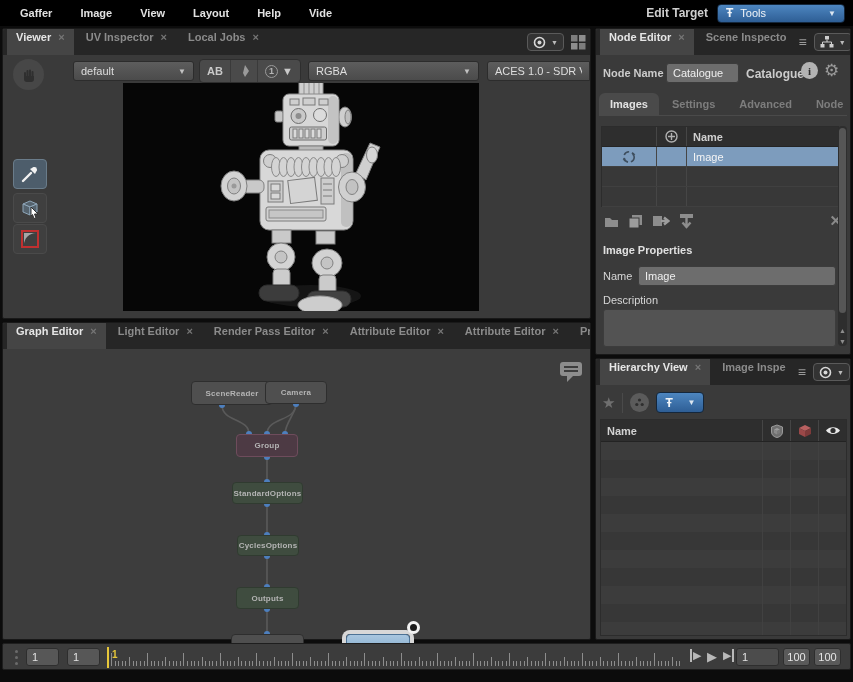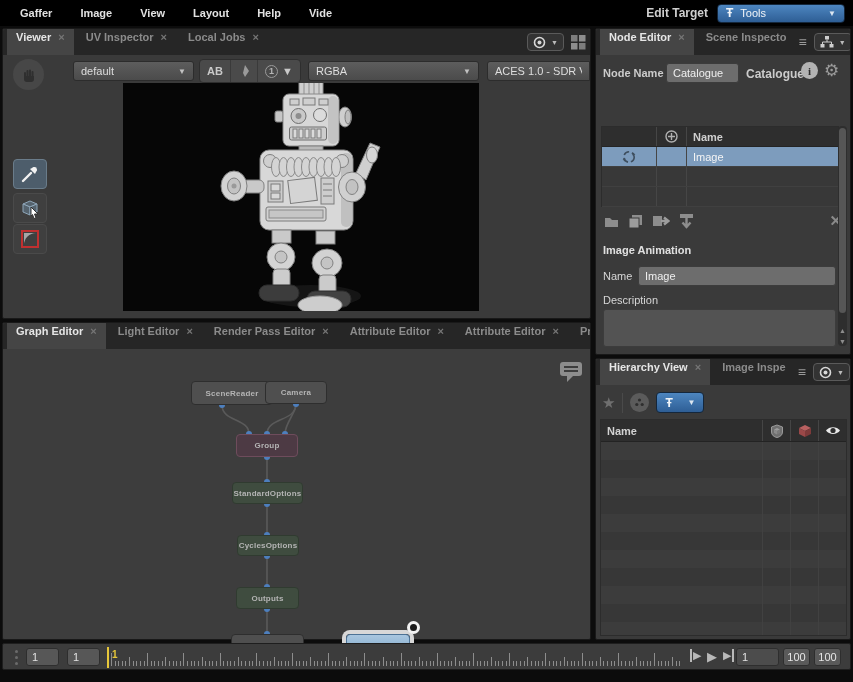--- a/index.html
+++ b/index.html
@@ -395,20 +395,26 @@
 
     </div>
   </div>
 
   <div class="ne-label" style="left:7px; top:38px;">Node Name</div>
   <input class="tinput" style="left: 70px; top: 34px; width: 73px;" value="Catalogue">
   <div class="ne-label" style="left:150px; top:38px; font-size:12px;">Catalogue</div>
   <div class="infocircle" style="left:205px; top:33px;">i</div>
   <div class="gear" style="left:228px; top:31px;">⚙</div>
 
+  <div class="subtabs">
+      <div class="subtab active">Images</div>
+      <div class="subtab">Settings</div>
+      <div class="subtab">Advanced</div>
+      <div class="subtab">Node</div>
+    </div>
 
   <div class="ne-table">
     <div class="ne-th">
       <div class="ne-c1"></div>
       <div class="ne-c2">
         <svg width="13" height="13" viewBox="0 0 13 13">
             <circle cx="6.5" cy="6.5" r="5.5" fill="none" stroke="#b0b0b0" stroke-width="1.4"></circle>
             <path d="M6.5 3 v7 M3 6.5 h7" stroke="#b0b0b0" stroke-width="1.4"></path>
           </svg>
       </div>
@@ -449,21 +455,21 @@
         <rect x="1" y="2" width="9" height="10" fill="#8d8d8d"></rect>
         <path d="M9 7 h6 M12 3.5 L16.5 7 L12 10.5" stroke="#9d9d9d" stroke-width="2.4" fill="none"></path>
       </svg>
     <svg width="15" height="16" viewBox="0 0 15 16">
         <rect x="1" y="1" width="13" height="4" fill="#8d8d8d"></rect>
         <path d="M7.5 5 v8 M3.5 9.5 L7.5 14 L11.5 9.5" stroke="#8d8d8d" stroke-width="2.4" fill="none"></path>
       </svg>
     <span class="xdel">✕</span>
   </div>
 
-  <div class="ne-label" style="left:7px; top:215px; color:#e0e0e0;">Image Animation</div>
+  <div class="ne-label" style="left:7px; top:215px; color:#e0e0e0;">Image Properties</div>
   <div class="ne-label" style="left:7px; top:241px; font-weight:normal; color:#d6d6d6;">Name</div>
   <input class="tinput" style="left: 42px; top: 237px; width: 198px;" value="Image">
   <div class="ne-label" style="left:7px; top:265px; font-weight:normal; color:#d6d6d6;">Description</div>
   <textarea class="tinput" style="left: 7px; top: 280px; width: 233px; height: 38px; background: rgb(83, 83, 83); resize: none;"></textarea>
 
   <div class="scrollbar">
     <div class="thumb"></div>
     <div class="arr" style="bottom:12px;">▲</div>
     <div class="arr" style="bottom:1px;">▼</div>
   </div>

